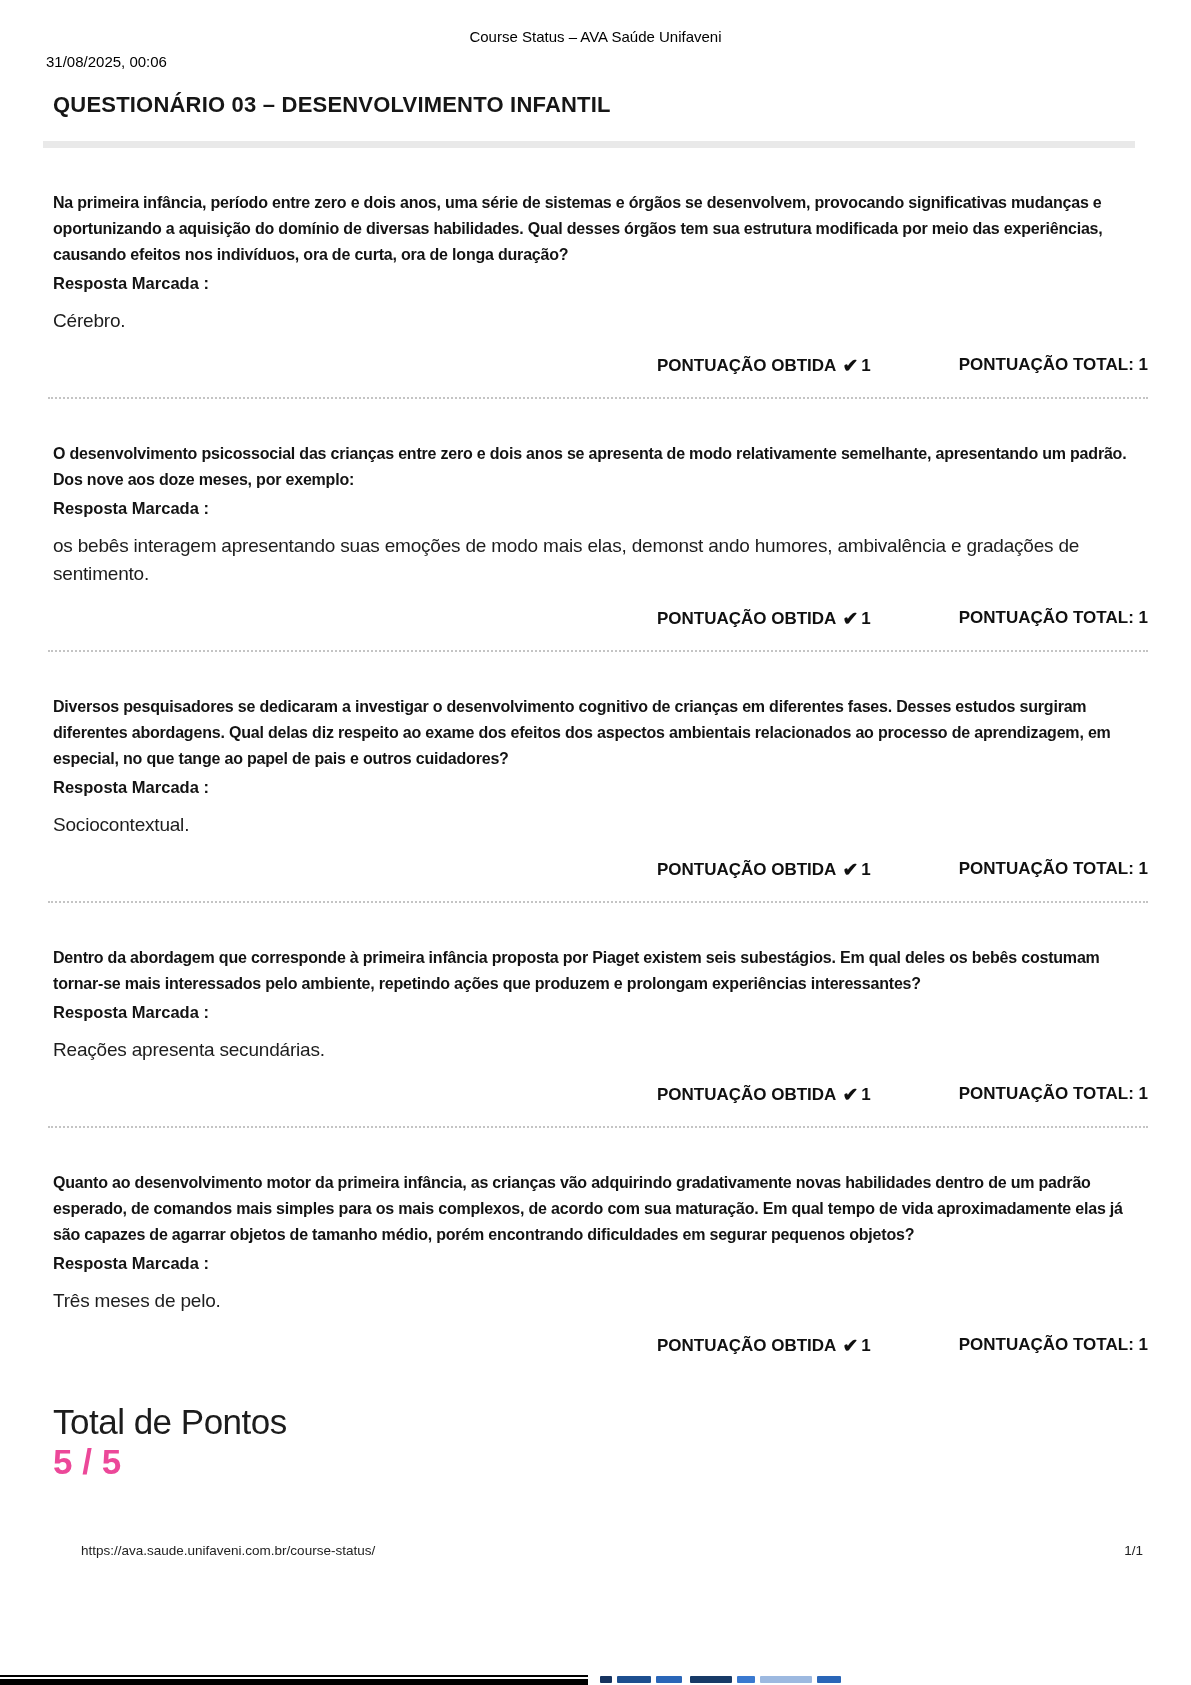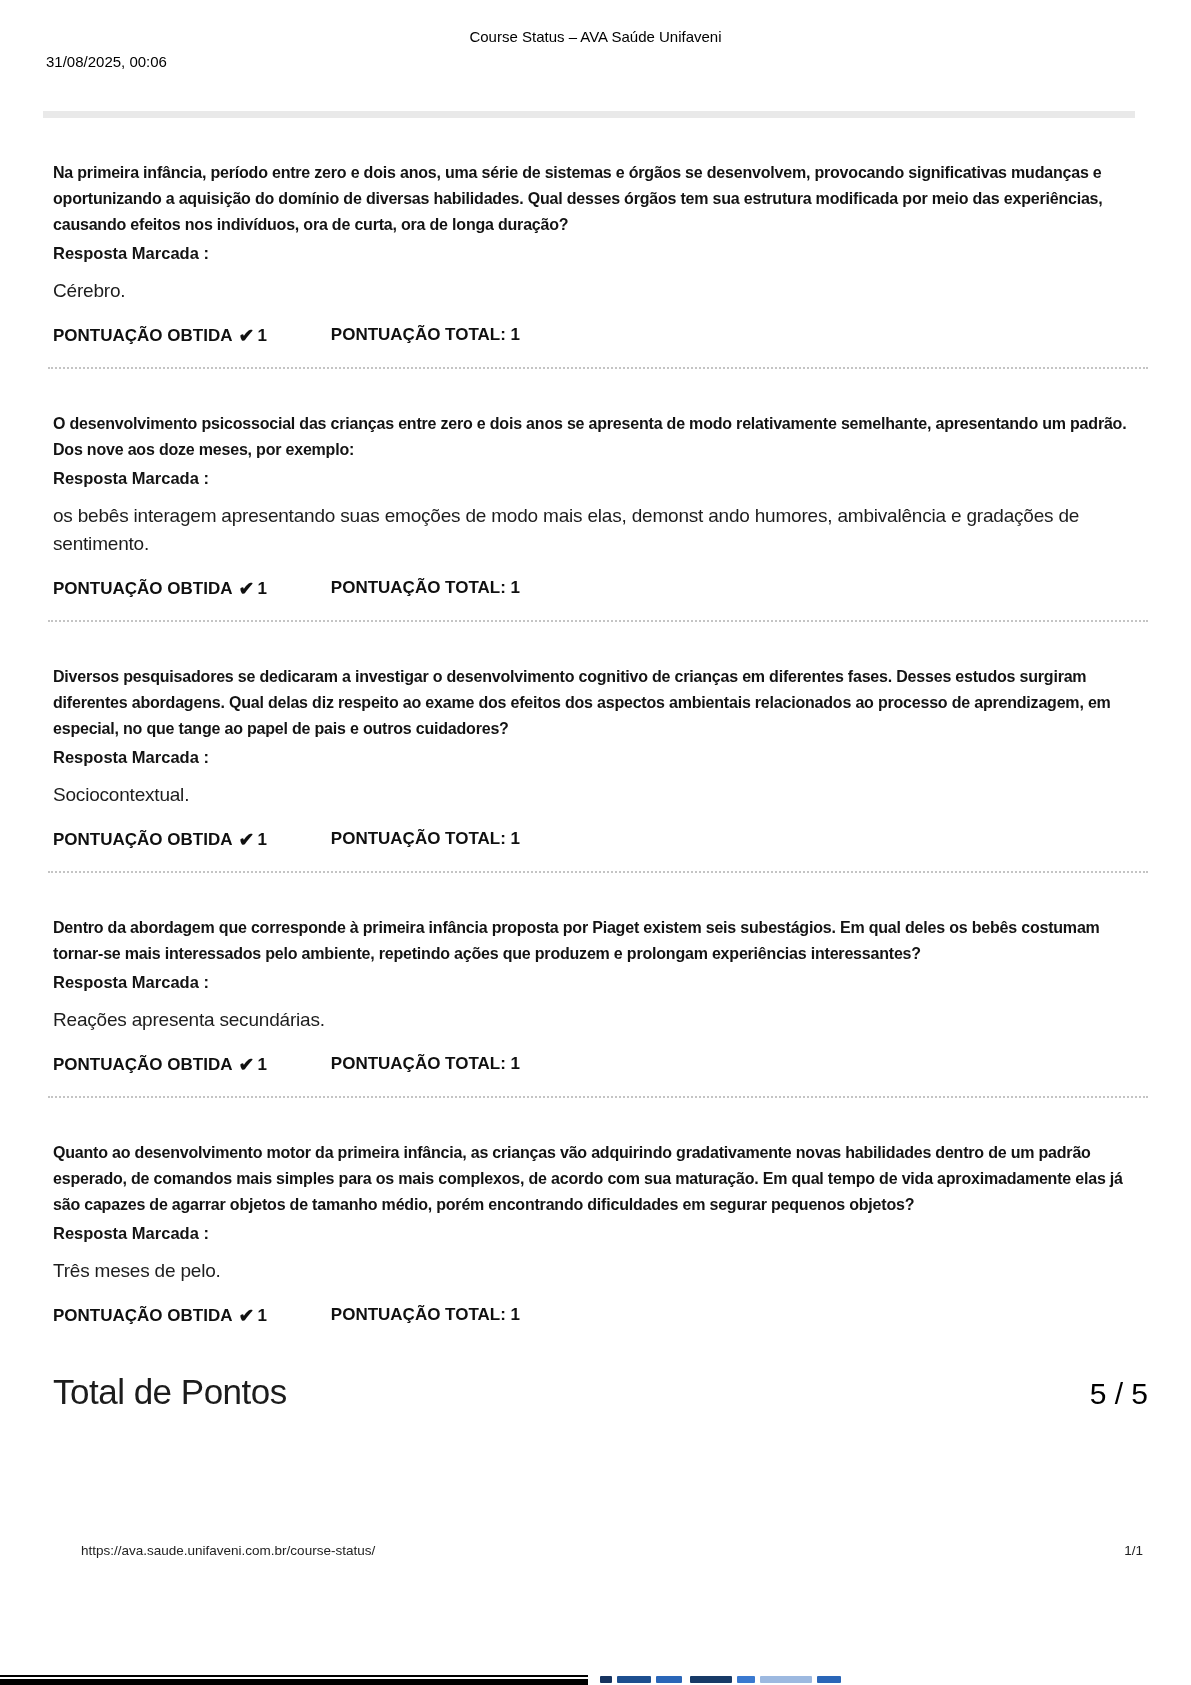--- a/index.html
+++ b/index.html
@@ -66,22 +66,22 @@
     margin-top: 12px;
     font-size: 19px;
     font-weight: 400;
     line-height: 28px;
     letter-spacing: -0.2px;
     color: #1d1d1d;
   }
   .score-row {
     margin-top: 17px;
     display: flex;
-    justify-content: flex-start;
-    gap: 64px;
+    justify-content: flex-end;
+    gap: 88px;
     font-size: 17px;
     font-weight: 700;
     line-height: 25px;
     color: #101010;
   }
   .score-item { white-space: nowrap; }
   .check {
     display: inline-block;
     font-size: 19px;
     margin: 0 3px 0 6px;
@@ -92,31 +92,32 @@
     border-top: 2px dotted #c4c4c4;
     width: 1100px;
     margin-left: -5px;
   }
 
   .total-row {
     margin-top: 44px;
     display: flex;
     justify-content: space-between;
     align-items: baseline;
+    flex-direction: column;
   }
   .total-label {
     font-size: 35px;
     font-weight: 400;
     letter-spacing: -0.5px;
     color: #1c1c1c;
   }
   .total-value {
-    font-size: 30px;
-    font-weight: 400;
-    color: #000000;
+    font-size: 35px;
+    font-weight: 700;
+    color: #ec4899;
   }
 
   
   .print-footer {
     position: absolute;
     left: 46px; right: 48px;
     top: 1543px;
     font-size: 13.5px;
     color: #222;
   }
@@ -147,20 +148,21 @@
 </head>
 <body>
 
 <header class="print-header">
   <span class="ph-left">31/08/2025, 00:06</span>
   <span class="ph-center">Course Status – AVA Saúde Unifaveni</span>
 </header>
 
 <main class="content">
 
+  <h1 class="quiz-title">QUESTIONÁRIO 03 – DESENVOLVIMENTO INFANTIL</h1>
   <div class="title-bar"></div>
 
   <section class="question">
     <p class="q-text">Na primeira infância, período entre zero e dois anos, uma série de sistemas e órgãos se desenvolvem, provocando significativas mudanças e oportunizando a aquisição do domínio de diversas habilidades. Qual desses órgãos tem sua estrutura modificada por meio das experiências, causando efeitos nos indivíduos, ora de curta, ora de longa duração?</p>
     <p class="a-label">Resposta Marcada :</p>
     <p class="a-text">Cérebro.</p>
     <div class="score-row">
       <span class="score-item"><span>PONTUAÇÃO OBTIDA</span><span class="check">✔</span><span>1</span></span>
       <span class="score-item"><span>PONTUAÇÃO TOTAL:</span> <span>1</span></span>
     </div>

